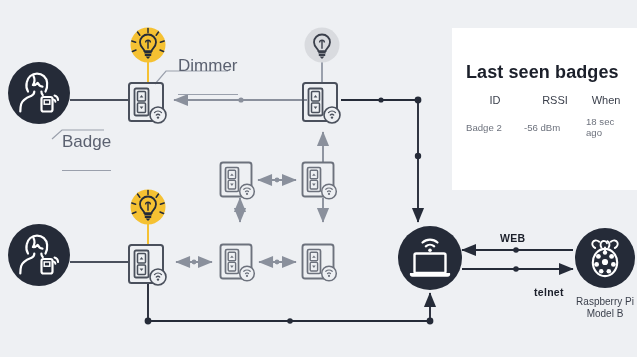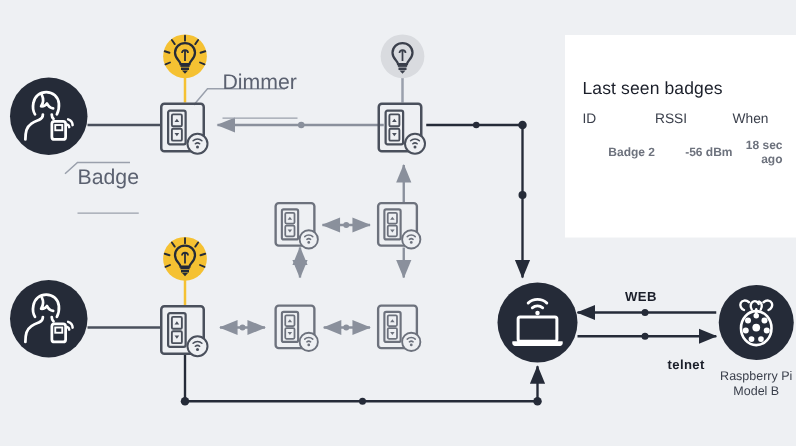--- a/index.html
+++ b/index.html
@@ -43,41 +43,41 @@
     align-items: center;
     justify-content: center;
   }
 
   
   .panel {
     position: absolute;
     background: #ffffff;
   }
   .panel-title {
-    font-size: 14px;
-    font-weight: normal;
+    font-size: 18px;
+    font-weight: bold;
     color: #1b1f2a;
     letter-spacing: 0.1px;
   }
   table.badge-table {
     border-collapse: collapse;
     margin-top: 11px;
     width: 100%;
   }
   table.badge-table th {
-    text-align: left;
+    text-align: center;
     font-size: 11px;
     font-weight: normal;
     color: #3a3f4b;
     padding: 0 0 10px 0;
   }
   table.badge-table td {
-    text-align: right;
+    text-align: left;
     font-size: 9.6px;
-    font-weight: bold;
+    font-weight: normal;
     color: #6d727d;
     padding: 0 0 8px 0;
   }
   table.badge-table th.c0, table.badge-table td.c0 { width: 58px; }
   table.badge-table th.c1, table.badge-table td.c1 { width: 62px; }
 
   
   .callout {
     position: absolute;
     font-size: 17px;

